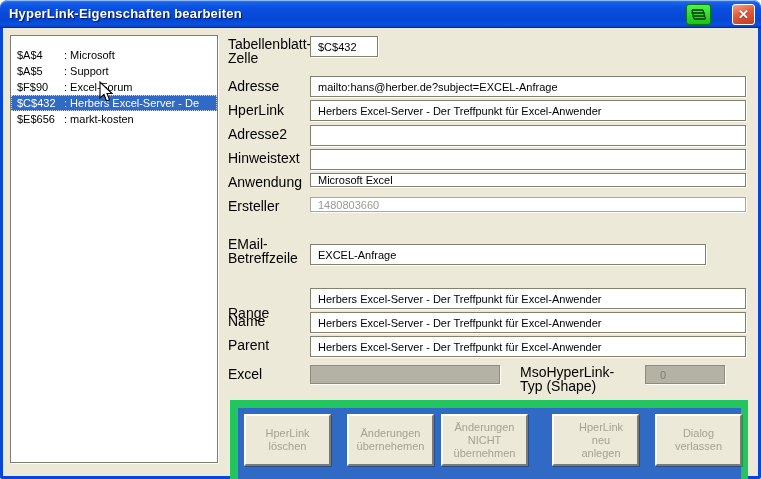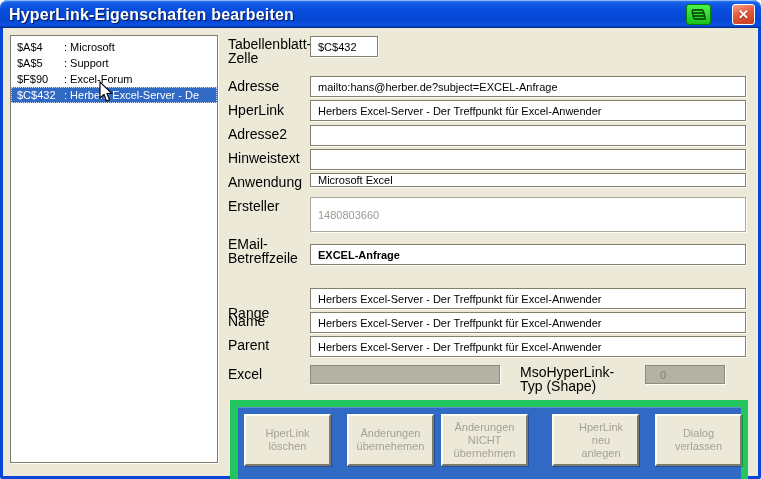--- a/index.html
+++ b/index.html
@@ -14,21 +14,21 @@
 
   
   .titlebar {
     position:absolute; left:0; top:0; right:0; height:28px;
     border-radius:8px 8px 0 0;
     background:linear-gradient(180deg,#3b85f2 0%,#1560e8 10%,#0a4fe0 30%,#0646d4 70%,#0a51e0 88%,#0538ad 100%);
     box-shadow:inset 0 1px 0 rgba(255,255,255,.45), inset 0 -1px 0 rgba(0,0,0,.25);
   }
   .title-text {
     position:absolute; left:9px; top:6px;
-    color:#fff; font-size:16px; font-weight:bold; letter-spacing:.2px;
+    color:#fff; font-size:13px; font-weight:bold; letter-spacing:.2px;
     text-shadow:1px 1px 1px rgba(0,0,30,.7);
     white-space:nowrap;
   }
   .tray-icon {
     position:absolute; right:50px; top:4px; width:25px; height:21px;
     background:linear-gradient(180deg,#4cf54c,#18c218);
     border:1px solid #0b7a0b; border-radius:3px;
     display:flex; align-items:center; justify-content:center;
   }
   .close-btn {
@@ -45,21 +45,21 @@
     position:absolute; left:3px; right:3px; top:28px; bottom:3px;
     background:#ECE9D8;
   }
 
   
   .listbox {
     position:absolute; left:7px; top:7px; width:208px; height:428px;
     background:#fff;
     border:1px solid #7e7d72;
     box-shadow:1px 1px 0 #fffef6;
-    padding-top:3px;
+    padding-top:11px;
     overflow:hidden;
   }
   .lb-row {
     height:16px; line-height:16px; font-size:11px; color:#000;
     padding-left:6px; white-space:nowrap; overflow:hidden;
   }
   .lb-row .ref { display:inline-block; width:47px; }
   .lb-row.selected {
     background:#316AC5; color:#fff;
     outline:1px dotted #c9d6ef; outline-offset:-1px;
@@ -133,20 +133,23 @@
       </div>
       <div class="lb-row">
         <span class="ref">$A$5</span><span>: Support</span>
       </div>
       <div class="lb-row">
         <span class="ref">$F$90</span><span>: Excel-Forum</span>
       </div>
       <div class="lb-row selected">
         <span class="ref">$C$432</span><span>: Herbers Excel-Server - De</span>
       </div>
+      <div class="lb-row">
+        <span class="ref">$E$656</span><span>: markt-kosten</span>
+      </div>
     </div>
 
     <div class="flabel" style="top:9px;">Tabellenblatt-Zelle</div>
     <div class="flabel" style="top:51px;">Adresse</div>
     <div class="flabel" style="top:75px;">HperLink</div>
     <div class="flabel" style="top:99px;">Adresse2</div>
     <div class="flabel" style="top:123px;">Hinweistext</div>
     <div class="flabel" style="top:147px;">Anwendung</div>
     <div class="flabel" style="top:171px;">Ersteller</div>
     <div class="flabel" style="top:209px;">EMail-Betreffzeile</div>
@@ -155,22 +158,22 @@
     <div class="flabel" style="top:310px;">Parent</div>
     <div class="flabel" style="top:339px;">Excel</div>
     <div class="flabel wide" style="left:517px; top:337px;">MsoHyperLink-Typ (Shape)</div>
 
     <input class="tb" style="left: 307px; top: 8px; width: 68px; height: 21px;" value="$C$432">
     <input class="tb" style="left: 307px; top: 48px; width: 436px; height: 21px;" value="mailto:hans@herber.de?subject=EXCEL-Anfrage">
     <input class="tb" style="left: 307px; top: 72px; width: 436px; height: 21px;" value="Herbers Excel-Server - Der Treffpunkt für Excel-Anwender">
     <input class="tb" style="left: 307px; top: 97px; width: 436px; height: 21px;" value="">
     <input class="tb" style="left: 307px; top: 121px; width: 436px; height: 21px;" value="">
     <input class="tb" style="left: 307px; top: 145px; width: 436px; height: 14px;" value="Microsoft Excel">
-    <input class="tb muted" style="left: 307px; top: 169px; width: 436px; height: 35px;" value="1480803660">
-    <input class="tb" style="left: 307px; top: 216px; width: 436px; height: 21px; font-weight: bold;" value="EXCEL-Anfrage">
+    <input class="tb muted" style="left: 307px; top: 169px; width: 436px; height: 15px;" value="1480803660">
+    <input class="tb" style="left: 307px; top: 216px; width: 396px; height: 21px;" value="EXCEL-Anfrage">
     <input class="tb" style="left: 307px; top: 260px; width: 436px; height: 21px;" value="Herbers Excel-Server - Der Treffpunkt für Excel-Anwender">
     <input class="tb" style="left: 307px; top: 284px; width: 436px; height: 21px;" value="Herbers Excel-Server - Der Treffpunkt für Excel-Anwender">
     <input class="tb" style="left: 307px; top: 308px; width: 436px; height: 21px;" value="Herbers Excel-Server - Der Treffpunkt für Excel-Anwender">
     <input class="tb gray" style="left: 307px; top: 337px; width: 190px; height: 19px;" value="">
     <input class="tb gray" style="left: 642px; top: 337px; width: 80px; height: 19px; padding-left: 14px;" value="0">
 
     <div class="btn-panel">
       <button class="xp-btn" style="left:7px;">HperLink löschen</button>
       <button class="xp-btn" style="left:110px;">Änderungen übernehemen</button>
       <button class="xp-btn" style="left:204px;">Änderungen NICHT übernehmen</button>

